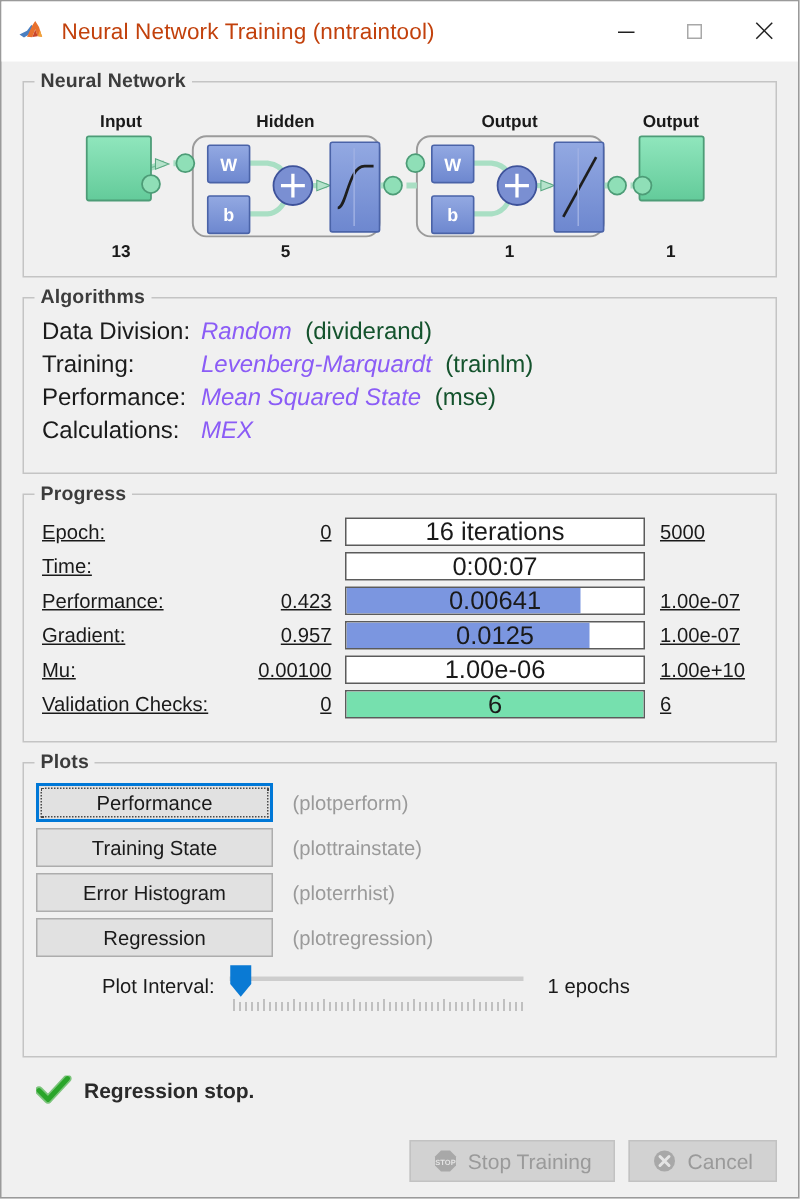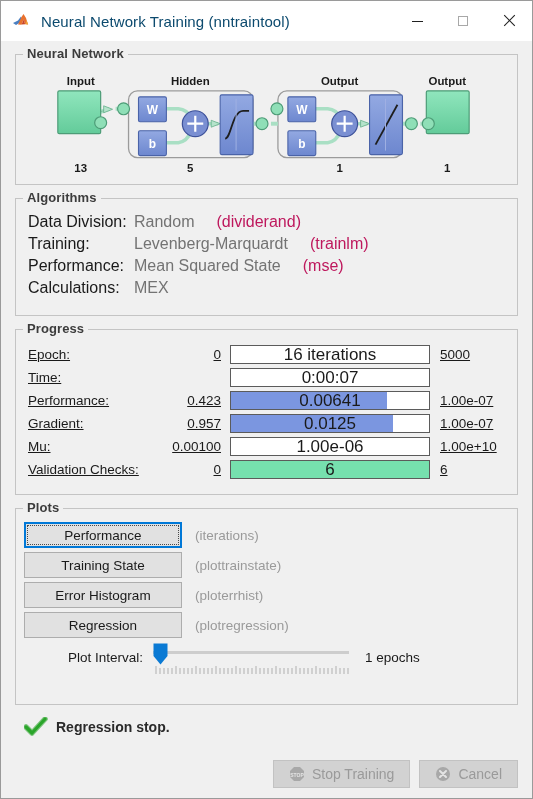--- a/index.html
+++ b/index.html
@@ -24,21 +24,21 @@
     height:40px;flex:0 0 40px;
     background:#ffffff;
     display:flex;align-items:center;
     position:relative;
   }
   .title-icon{
     width:20px;height:20px;margin-left:11px;margin-right:9px;
     flex:0 0 20px;position:relative;
   }
   .title-text{
-    font-size:15px;color:#0c4a6e;letter-spacing:0.1px;
+    font-size:15px;color:#c2410c;letter-spacing:0.1px;
     white-space:nowrap;
   }
   .win-controls{position:absolute;right:0;top:0;height:40px;display:flex;}
   .win-btn{
     width:46px;height:40px;display:flex;align-items:center;justify-content:center;
   }
   .glyph-min{width:11px;height:1px;background:#202020;}
   .glyph-max{width:10px;height:10px;border:1px solid #a8a8a8;box-sizing:border-box;}
   .glyph-close{position:relative;width:12px;height:12px;}
   .glyph-close:before,.glyph-close:after{
@@ -66,22 +66,22 @@
 
   
   #nn-group{height:131px;}
   .nn-canvas{position:absolute;inset:0;}
 
   
   #alg-group{height:118px;}
   .alg-rows{padding:14px 0 0 12px;}
   .alg-row{height:22px;display:flex;align-items:flex-start;font-size:16px;}
   .alg-label{width:106px;flex:0 0 106px;color:#1a1a1a;}
-  .alg-value{color:#737373;}
-  .alg-fn{color:#be185d;margin-left:22px;}
+  .alg-value{color:#8b5cf6;font-style:italic;}
+  .alg-fn{color:#14532d;margin-left:9px;}
 
   
   #prog-group{height:166px;text-decoration:underline;}
   .prog-rows{padding:13px 0 0 12px;}
   .prog-row{height:23px;display:flex;align-items:center;font-size:13.5px;}
   .prog-label{width:128px;flex:0 0 128px;}
   .prog-left{width:74px;flex:0 0 74px;text-align:right;padding-right:9px;box-sizing:border-box;}
   .bar{
     width:200px;flex:0 0 200px;height:19px;
     border:1px solid #5b5b5b;
@@ -359,21 +359,21 @@
 
       </div>
     </div>
 
     <div class="group" id="plots-group">
       <div class="legend">Plots</div>
       <div class="plots-rows">
 
         <div class="plot-row">
           <div class="plot-btn focused">Performance</div>
-          <span class="plot-fn">(iterations)</span>
+          <span class="plot-fn">(plotperform)</span>
         </div>
         <div class="plot-row">
           <div class="plot-btn">Training State</div>
           <span class="plot-fn">(plottrainstate)</span>
         </div>
         <div class="plot-row">
           <div class="plot-btn">Error Histogram</div>
           <span class="plot-fn">(ploterrhist)</span>
         </div>
         <div class="plot-row">

